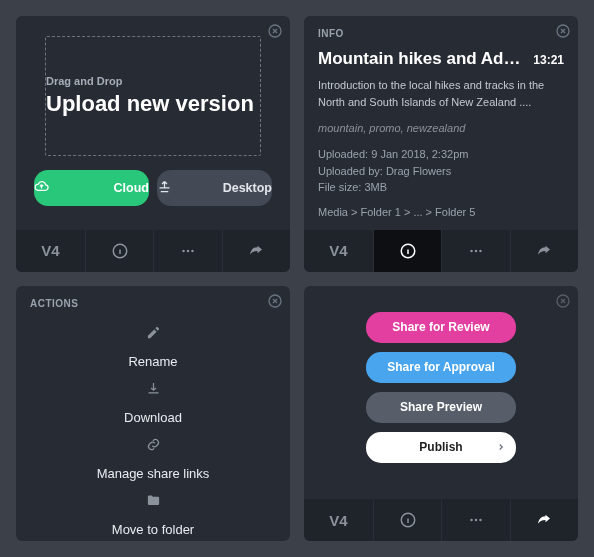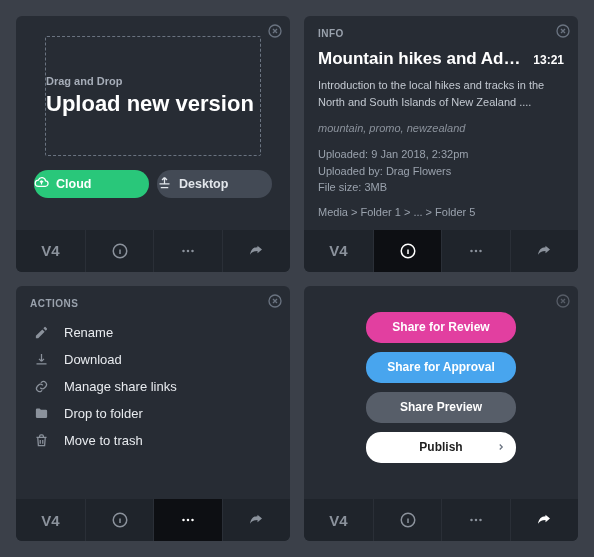--- a/index.html
+++ b/index.html
@@ -72,23 +72,23 @@
     border: 1px dashed #6a7380;
     border-radius: 2px;
     display:flex;flex-direction:column;align-items:flex-start;justify-content:center;
     text-align:center;
   }
   .dropzone .dd1 { color:#a6adb8; font-size:11px; font-weight:600; margin-bottom:4px; }
   .dropzone .dd2 { color:#fff; font-size:22px; font-weight:700; }
   .pill-row { display:flex; gap:8px; padding: 0 4px 4px; }
   .pill {
     flex:1;
-    height: 28px;
+    height: 36px;
     border-radius: 14px;
-    display:flex;align-items:center;justify-content:flex-start;
+    display:flex;align-items:center;justify-content:space-between;
     gap:7px;
     cursor:pointer;
     font-size:12.5px;
     font-weight:700;
   }
   .pill.green { background:#29c77a; color:#fff; }
   .pill.gray  { background:#434a55; color:#e2e6eb; }
   .pill svg { width:15px;height:15px; }
 
   
@@ -101,20 +101,21 @@
   .info-meta { color:#9aa2ad; font-size:11px; line-height:1.5; margin-top:12px; }
   .info-path { color:#9aa2ad; font-size:11px; margin-top:10px; }
 
   
   .action-list { list-style:none; margin-top:2px; }
   .action-list li {
     display:flex; align-items:center; gap:14px;
     color:#e8ebef; font-size:13px;
     padding: 6px 2px;
     cursor:pointer;
+    flex-direction:column;
   }
   .action-list li .aicon { width:18px; display:flex;align-items:center;justify-content:center;color:#8b929c; }
   .action-list li .aicon svg { width:15px;height:15px; }
 
   
   .share-stack { display:flex; flex-direction:column; gap:9px; align-items:center; padding-top:14px; }
   .sharebtn {
     width: 150px;
     height: 31px;
     border-radius: 15px;
@@ -271,21 +272,21 @@
             </svg>
           </span>
         <span>Manage share links</span>
       </li>
       <li>
         <span class="aicon">
             <svg viewBox="0 0 24 24" fill="currentColor">
               <path d="M3 6a2 2 0 012-2h4l2 2h8a2 2 0 012 2v9a2 2 0 01-2 2H5a2 2 0 01-2-2V6z"></path>
             </svg>
           </span>
-        <span>Drop to folder</span>
+        <span>Move to folder</span>
       </li>
       <li>
         <span class="aicon">
             <svg viewBox="0 0 24 24" fill="none" stroke="currentColor" stroke-width="2">
               <path d="M4 7h16M9 7V5a2 2 0 012-2h2a2 2 0 012 2v2M6 7l1 13h10l1-13M10 11v6M14 11v6"></path>
             </svg>
           </span>
         <span>Move to trash</span>
       </li>
     </ul>

